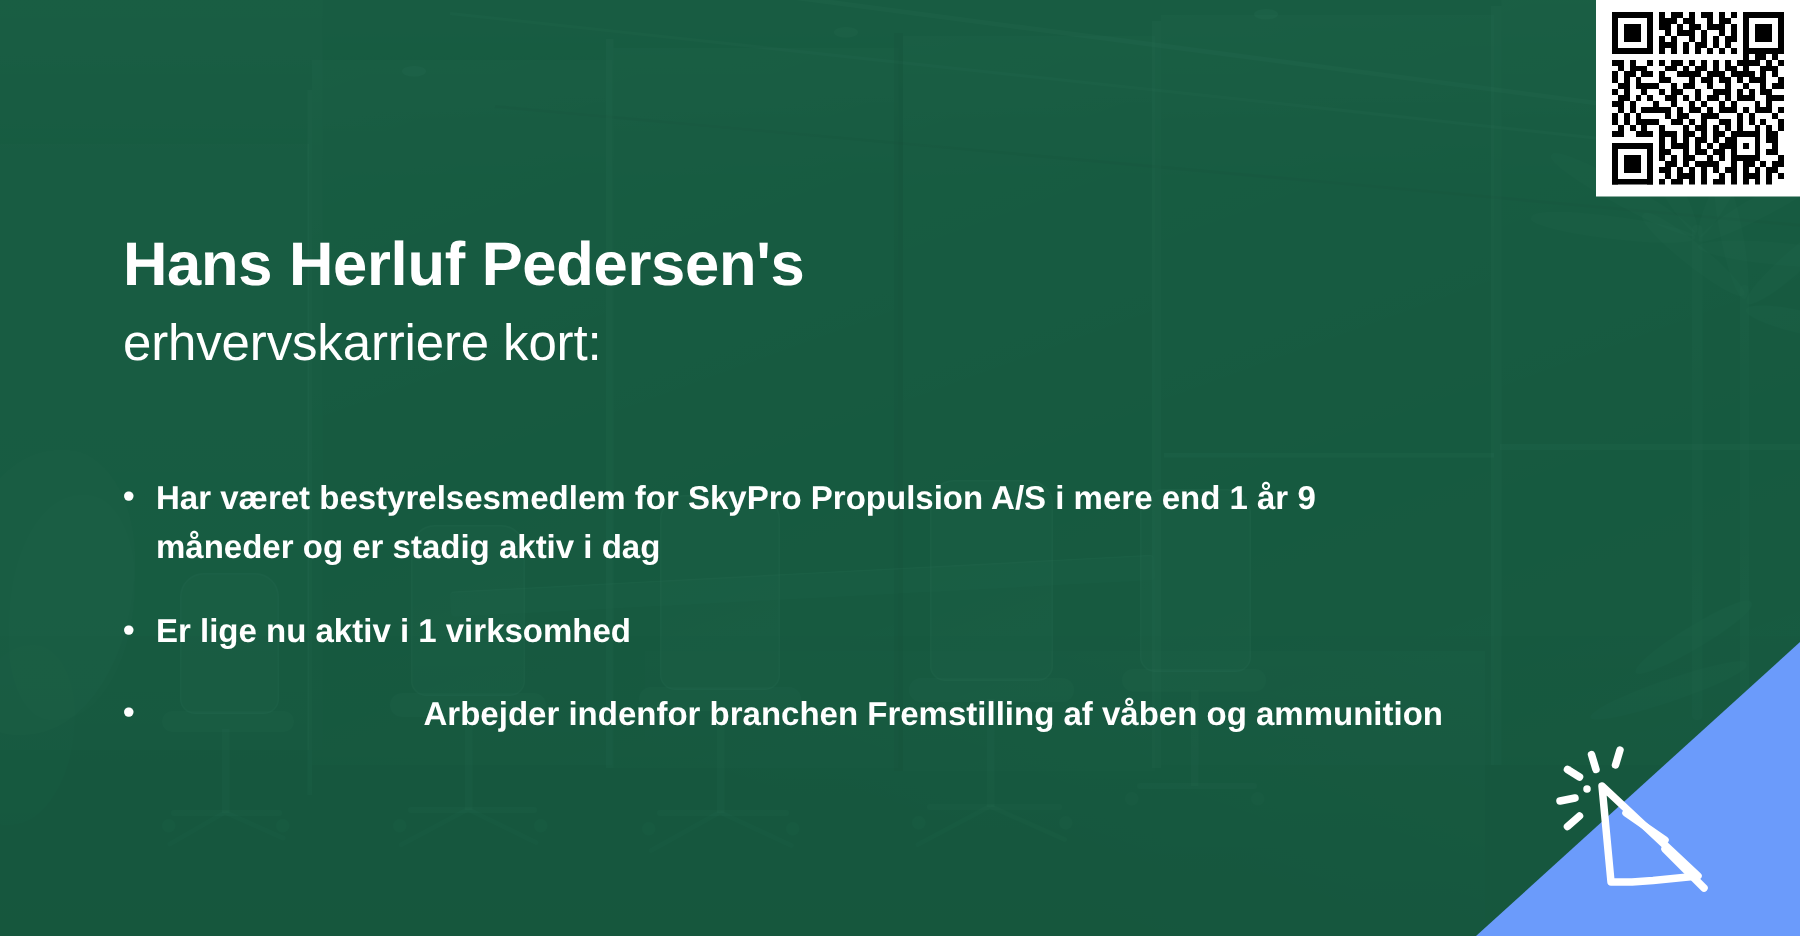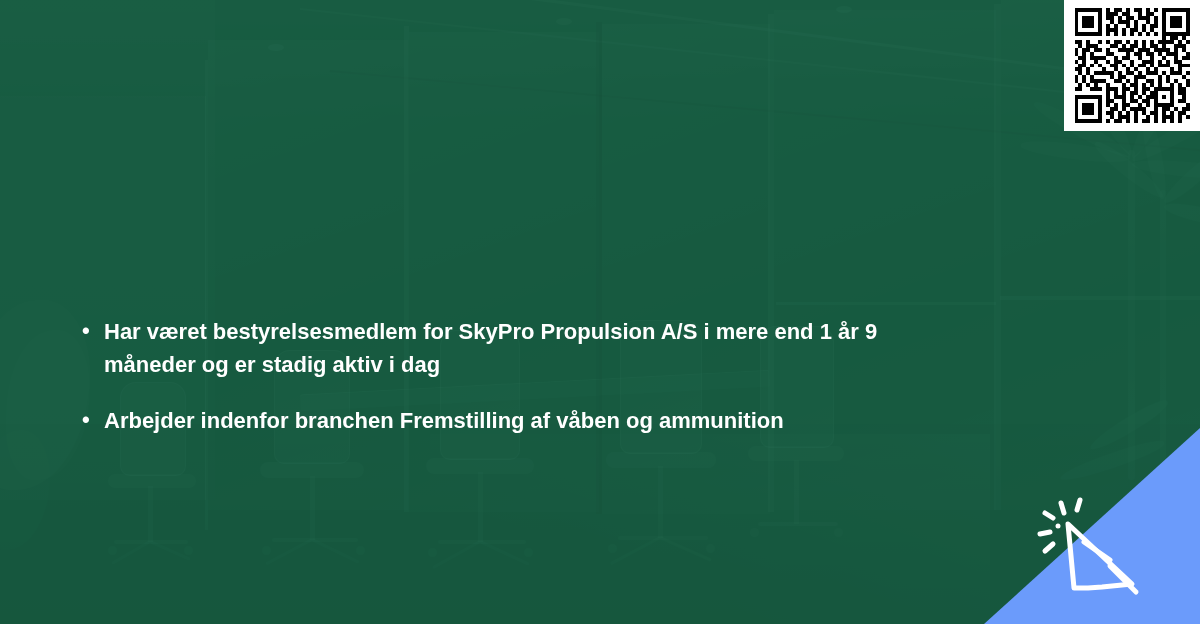--- a/index.html
+++ b/index.html
@@ -238,21 +238,21 @@
   }
   #bullets li {
     position: relative;
     color: #ffffff;
     font-size: 22px;
     font-weight: bold;
     line-height: 1.52;
     padding-left: 22px;
     margin-bottom: 22px;
   }
-  #bullets li:last-child { margin-bottom: 16px; }
+  #bullets li:last-child { margin-bottom: 16px; text-align: right; }
   #bullets li::before {
     content: "\2022";
     position: absolute;
     left: 0;
     top: -1px;
     font-size: 22px;
     line-height: 1.52;
   }
 
   
@@ -640,23 +640,28 @@
         <rect x="8" y="28" width="1" height="1"></rect>
           <rect x="10" y="28" width="2" height="1"></rect>
         <rect x="13" y="28" width="1" height="1"></rect>
           <rect x="17" y="28" width="2" height="1"></rect>
         <rect x="22" y="28" width="1" height="1"></rect>
           <rect x="24" y="28" width="1" height="1"></rect>
       </g>
     </svg>
   </div>
 
+  <div id="headline">
+    <h1 id="title-line1">Hans Herluf Pedersen's</h1>
+    <h2 id="title-line2">erhvervskarriere kort:</h2>
+  </div>
 
   <ul id="bullets">
     <li>Har været bestyrelsesmedlem for SkyPro Propulsion A/S i mere end 1 år 9 måneder og er stadig aktiv i dag</li>
+    <li>Er lige nu aktiv i 1 virksomhed</li>
     <li>Arbejder indenfor branchen Fremstilling af våben og ammunition</li>
   </ul>
 
   <div id="corner">
     <div id="corner-tri"></div>
     <svg id="cursor-icon" width="108" height="112" viewBox="0 0 108 112" aria-hidden="true">
       <g fill="none" stroke="#ffffff" stroke-width="5" stroke-linecap="round" stroke-linejoin="round">
         <path d="M22 38 L22 38"></path>
         <line x1="17" y1="30" x2="9" y2="25"></line>
         <line x1="14" y1="44" x2="4" y2="46"></line>

